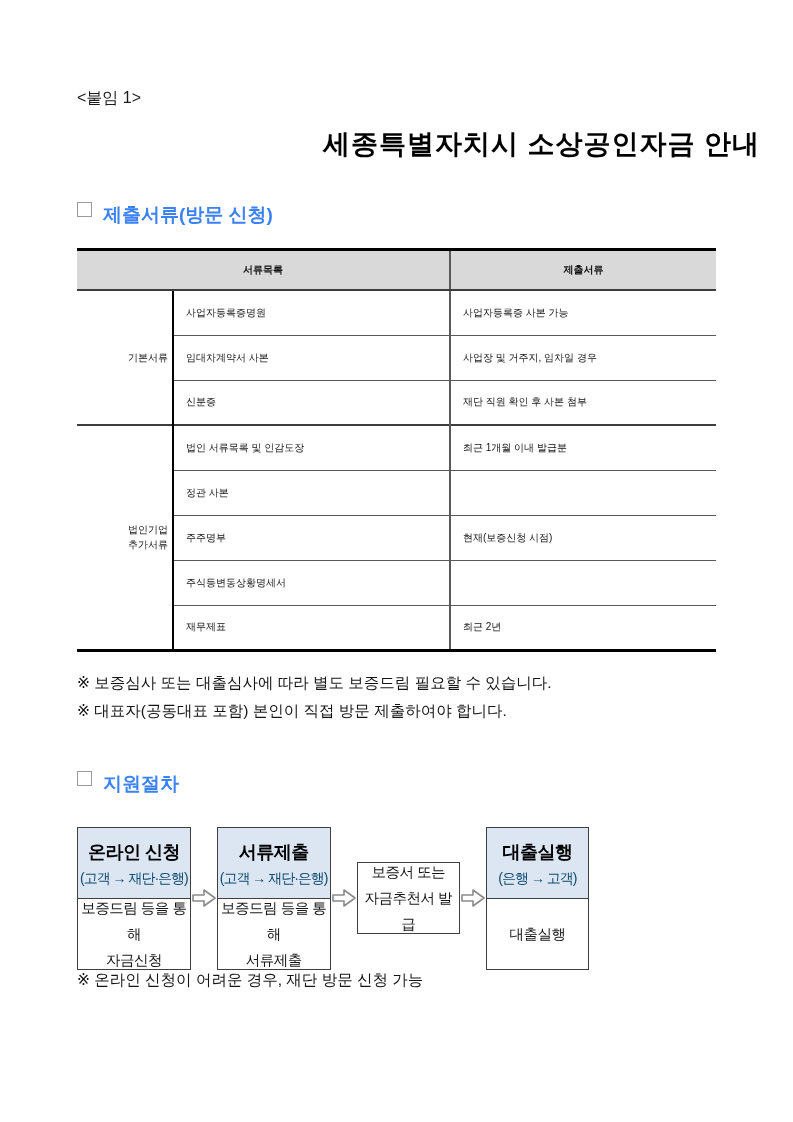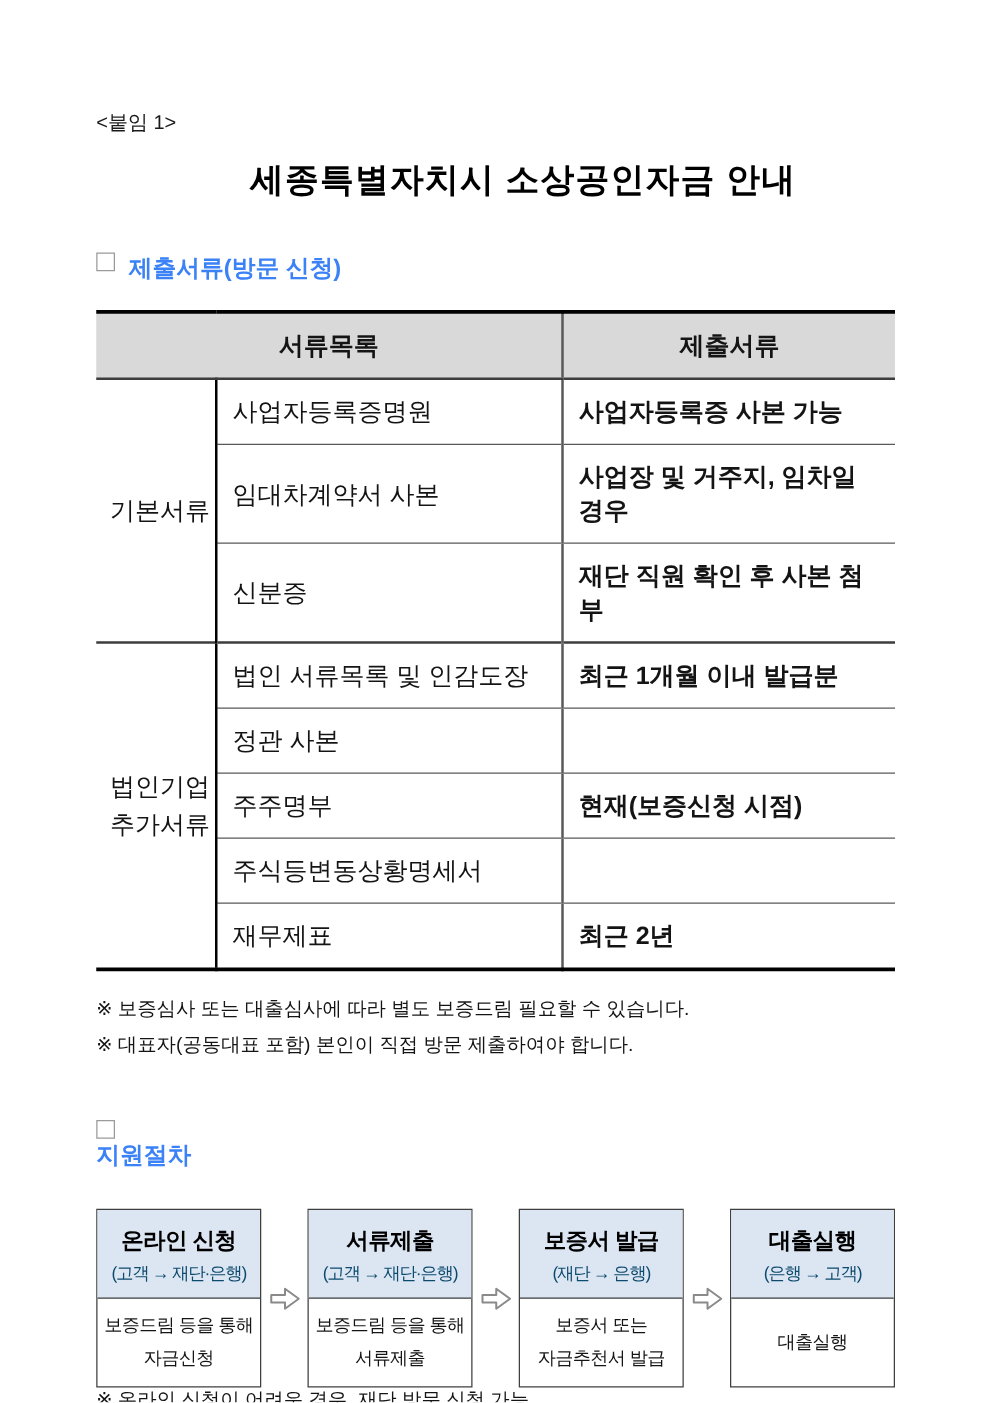--- a/index.html
+++ b/index.html
@@ -14,21 +14,21 @@
     font-family: "Liberation Sans", "DejaVu Sans", sans-serif;
     color: #141414;
     overflow: hidden;
   }
   .attachment-label {
     font-size: 16px;
     color: #1a1a1a;
   }
   .doc-title {
     margin-top: 17px;
-    text-align: center;
+    text-align: right;
     font-size: 27px;
     font-weight: 700;
     letter-spacing: 1px;
     color: #000;
   }
   .section-heading {
     display: flex;
     align-items: flex-start;
     margin-top: 40px;
     font-size: 19px;
@@ -37,31 +37,31 @@
   }
   .section-heading .bullet-square {
     display: inline-block;
     width: 15px;
     height: 15px;
     border: 1.5px solid #9a9a9a;
     background: #fff;
     margin-right: 11px;
     flex: 0 0 auto;
   }
-  .section-heading.second { margin-top: 45px; flex-direction: column; }
+  .section-heading.second { margin-top: 45px; }
 
   
   table.doc-table {
     width: 639px;
     margin-top: 20px;
     border-collapse: collapse;
     table-layout: fixed;
     border-top: 3px solid #000;
     border-bottom: 3px solid #000;
-    font-size: 20px;
+    font-size: 10px;
   }
   table.doc-table th {
     background: #d9d9d9;
     font-weight: 700;
     text-align: center;
     padding: 12px 6px;
     border-bottom: 2.5px solid #3d3d3d;
   }
   table.doc-table th.col-precaution { border-left: 2px solid #595959; }
   table.doc-table td {
@@ -70,35 +70,35 @@
     vertical-align: middle;
     border-top: 1px solid #595959;
   }
   table.doc-table td.cat-cell {
     text-align: right;
     padding: 12px 4px;
     white-space: pre-line;
     line-height: 1.5;
     border-right: 2px solid #000000;
   }
-  table.doc-table td.note-cell { border-left: 2px solid #595959; font-weight: bold; }
+  table.doc-table td.note-cell { border-left: 2px solid #595959; }
   table.doc-table tr.group-divider td { border-top: 2px solid #3d3d3d; }
 
   .table-notes {
     margin-top: 17px;
     font-size: 15.5px;
     line-height: 1.85;
     color: #141414;
   }
   .table-notes .note-line { white-space: nowrap; }
 
   
   .flow-row {
     margin-top: 30px;
-    width: 639px;
+    width: 512px;
     display: flex;
     align-items: center;
     justify-content: space-between;
   }
   .flow-box {
     width: 132px;
     border: 1.5px solid #3f3f3f;
     background: #fff;
   }
   .flow-box-header {
@@ -239,24 +239,20 @@
 서류제출</div>
     </div>
 
     <span class="flow-arrow">
       <svg width="26" height="24" viewBox="0 0 26 24">
         <path d="M2 9 L13 9 L13 4 L24 12 L13 20 L13 15 L2 15 Z" fill="#ffffff" stroke="#8a8a8a" stroke-width="1.6" stroke-linejoin="round"></path>
       </svg>
     </span>
 
     <div class="flow-box">
-      <div class="flow-box-header">
-        <div class="flow-box-title">보증서 발급</div>
-        <div class="flow-box-actors">(재단 → 은행)</div>
-      </div>
       <div class="flow-box-body">보증서 또는
 자금추천서 발급</div>
     </div>
 
     <span class="flow-arrow">
       <svg width="26" height="24" viewBox="0 0 26 24">
         <path d="M2 9 L13 9 L13 4 L24 12 L13 20 L13 15 L2 15 Z" fill="#ffffff" stroke="#8a8a8a" stroke-width="1.6" stroke-linejoin="round"></path>
       </svg>
     </span>
 

